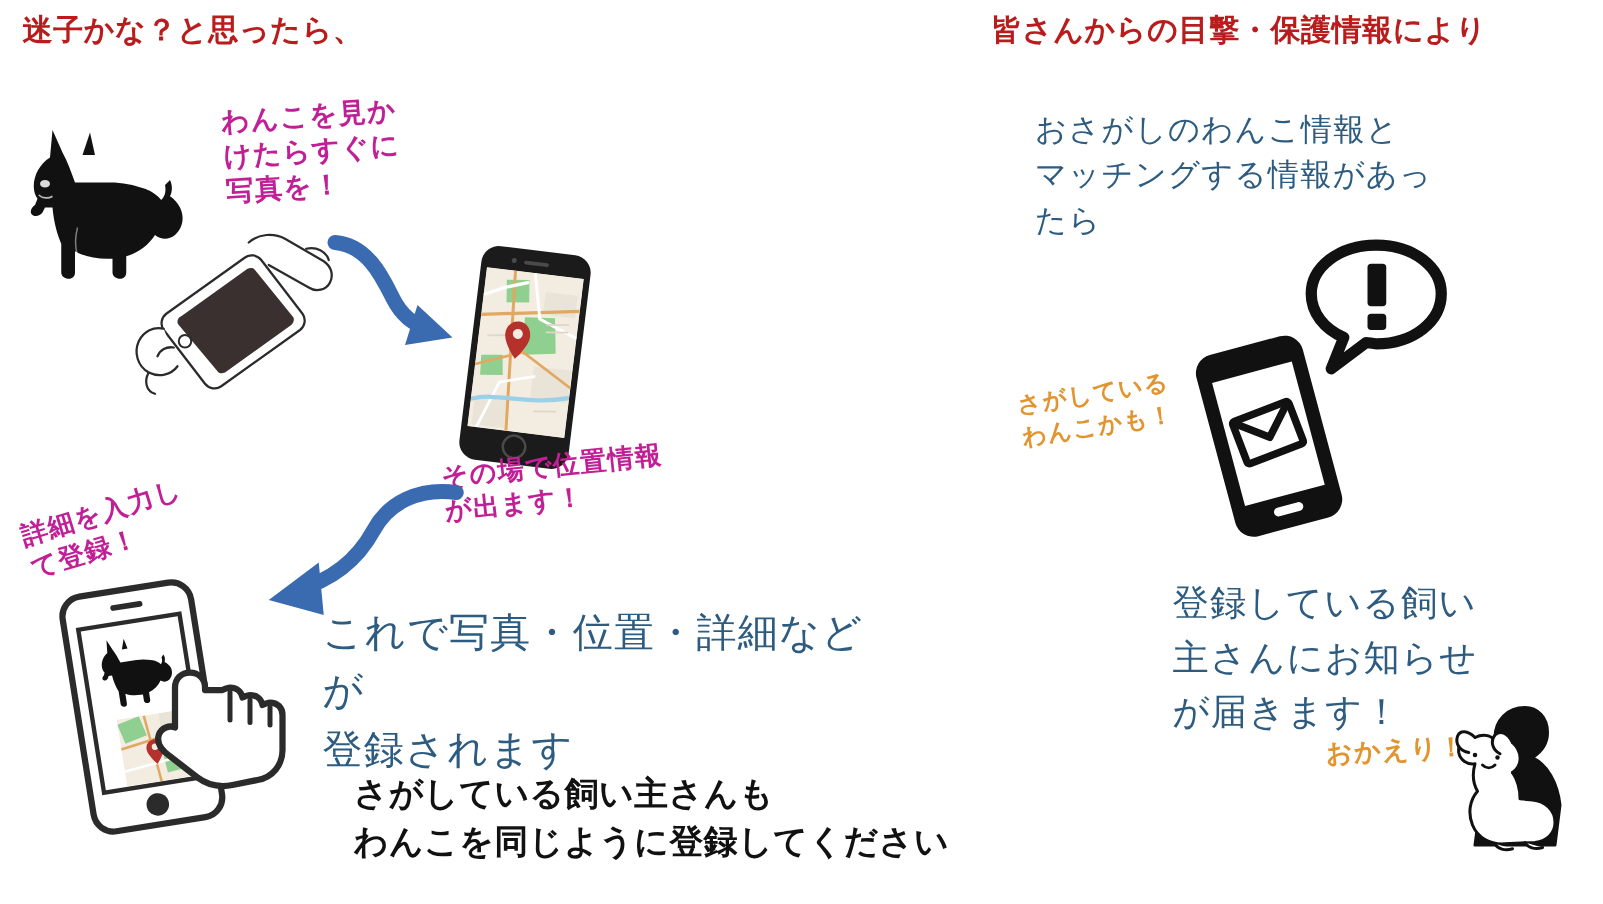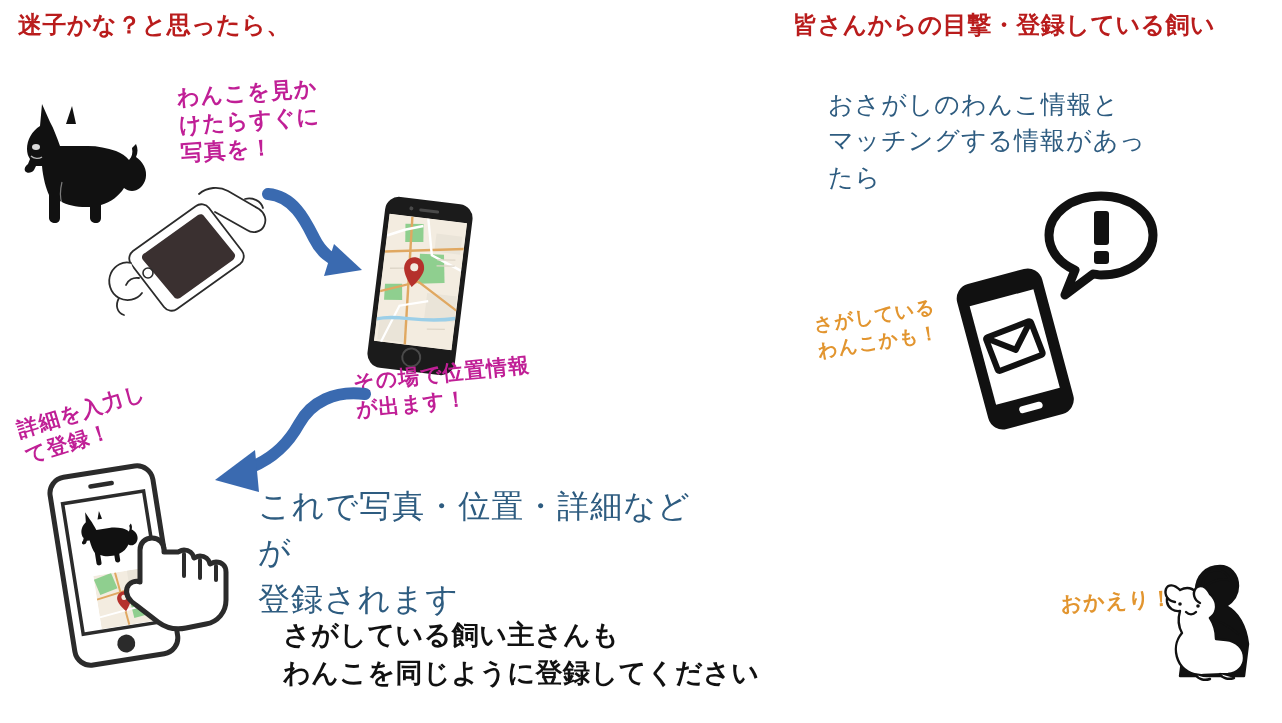--- a/index.html
+++ b/index.html
@@ -70,21 +70,21 @@
 
   
   svg{display:block;overflow:visible;}
 </style>
 </head>
 <body>
 
 <div class="stage">
 
   <div class="abs hdr" id="hdr-left">迷子かな？と思ったら、</div>
-  <div class="abs hdr" id="hdr-right">皆さんからの目撃・登録している飼い</div>
+  <div class="abs hdr" id="hdr-right">皆さんからの目撃・保護情報により</div>
 
   <div class="abs" style="left:16px;top:100px;">
     <svg width="150" height="130" viewBox="0 0 150 130" aria-hidden="true">
       <path fill="#111111" d="M34 22 L26 4 L24 26 C16 31 11 40 11 49 C11 53 12 56 14 59
         L12 64 C9 66 8 69 9 71 C11 74 16 73 18 70 L20 66 L26 66
         C27 78 30 88 33 95 L33 118 C33 121 36 123 39 123 C42 123 44 121 44 118
         L44 101 C51 105 60 107 70 107 L74 107 L74 118 C74 121 77 123 80 123
         C83 123 85 121 85 118 L85 105 C95 102 103 96 108 88
         C113 92 119 92 124 88 C130 83 132 74 128 66 C126 62 123 59 120 57
         C122 53 122 48 120 44 L116 48 C117 53 116 57 113 60
@@ -282,20 +282,23 @@
         <rect x="48" y="138" width="24" height="7" rx="3.5" fill="#ffffff"></rect>
 
         <g transform="rotate(-6 60 79)">
           <rect x="36" y="60" width="48" height="36" rx="2" fill="#ffffff" stroke="#111111" stroke-width="6"></rect>
           <path d="M38 62 L60 82 L82 62" fill="none" stroke="#111111" stroke-width="6" stroke-linejoin="round" stroke-linecap="round"></path>
         </g>
       </g>
     </svg>
   </div>
 
+  <div class="abs blue-copy" id="copy-notify">登録している飼い
+主さんにお知らせ
+が届きます！</div>
 
   <div class="abs orange" id="note-welcome">おかえり！</div>
 
   <div class="abs" style="left:1158px;top:548px;">
     <svg width="120" height="135" viewBox="0 0 120 135" aria-hidden="true">
       <g stroke="#111111" stroke-width="2.4" stroke-linejoin="round" stroke-linecap="round">
 
         <path d="M62 18 C48 18 38 28 38 42 C38 50 42 57 48 61
                  C36 68 28 82 26 98 L22 128 L86 128 L90 96
                  C88 78 80 64 68 58 C76 53 80 46 80 38

